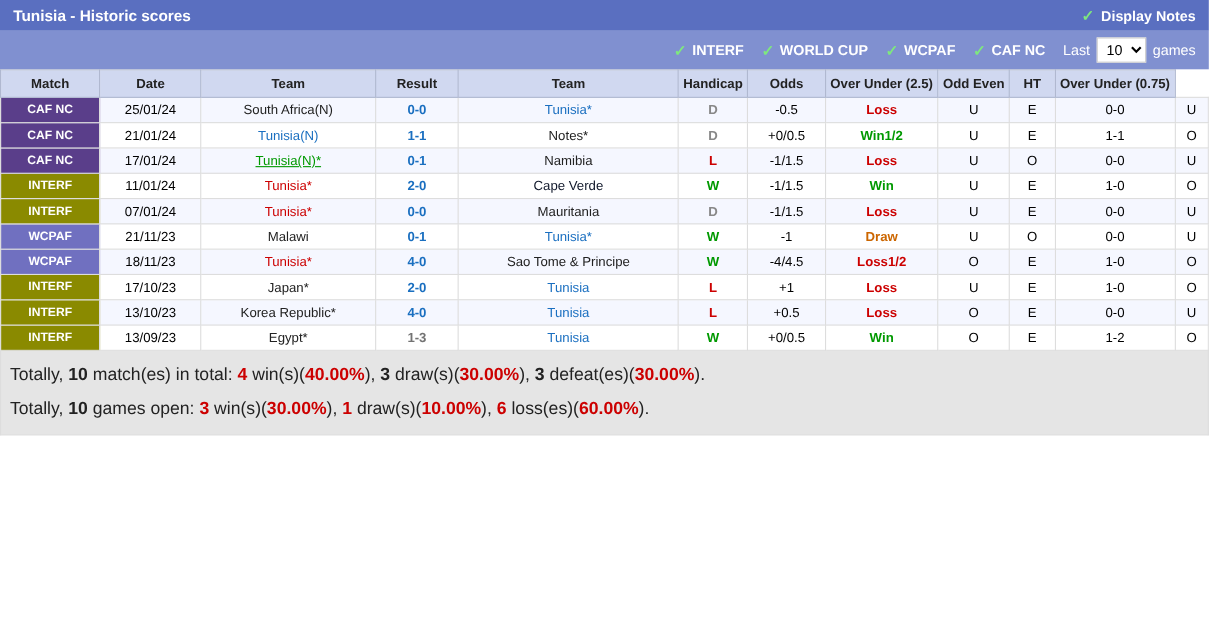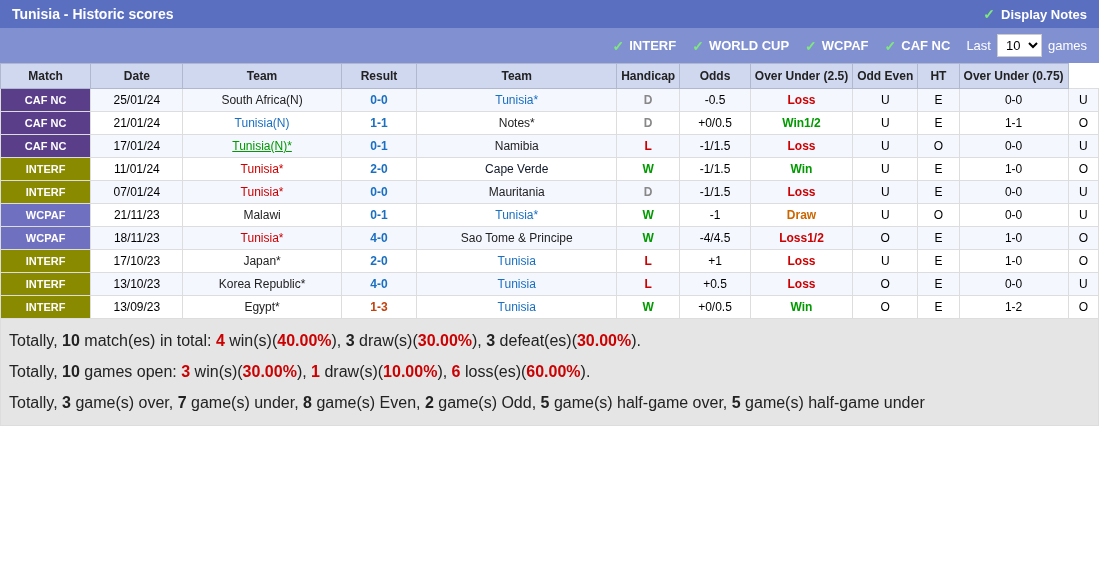--- a/index.html
+++ b/index.html
@@ -286,38 +286,35 @@
     <td style="color:#cc0000; font-weight:bold;">Loss</td>
     <td>O</td>
     <td>E</td>
     <td>0-0</td>
     <td>U</td>
   </tr>
         <tr class="row-odd">
     <td class="badge-interf" style="padding:4px 6px;">INTERF</td>
     <td>13/09/23</td>
     <td style="color:#222;">Egypt*</td>
-    <td style="color:#c2410c; font-weight:bold;">1-3</td>
+    <td style="color:#737373; font-weight:bold;">1-3</td>
     <td style="color:#1a6fc0;">Tunisia</td>
     <td style="color:#009900; font-weight:bold;">W</td>
     <td>+0/0.5</td>
     <td style="color:#009900; font-weight:bold;">Win</td>
     <td>O</td>
     <td>E</td>
     <td>1-2</td>
     <td>O</td>
   </tr>
       </tbody>
   </table>
 
   <div class="summary">
     <p>
       Totally, <span class="bold">10</span> match(es) in total: <span class="bold red">4</span> win(s)(<span class="bold red">40.00%</span>), <span class="bold">3</span> draw(s)(<span class="bold red">30.00%</span>), <span class="bold">3</span> defeat(es)(<span class="bold red">30.00%</span>).
     </p>
     <p>
       Totally, <span class="bold">10</span> games open: <span class="bold red">3</span> win(s)(<span class="bold red">30.00%</span>), <span class="bold red">1</span> draw(s)(<span class="bold red">10.00%</span>), <span class="bold red">6</span> loss(es)(<span class="bold red">60.00%</span>).
     </p>
-    <p>
-      Totally, <span class="bold">3</span> game(s) over, <span class="bold">7</span> game(s) under, <span class="bold">8</span> game(s) Even, <span class="bold">2</span> game(s) Odd, <span class="bold">5</span> game(s) half-game over, <span class="bold">5</span> game(s) half-game under
-    </p>
   </div>
 
 </div>
 
 </body></html>

